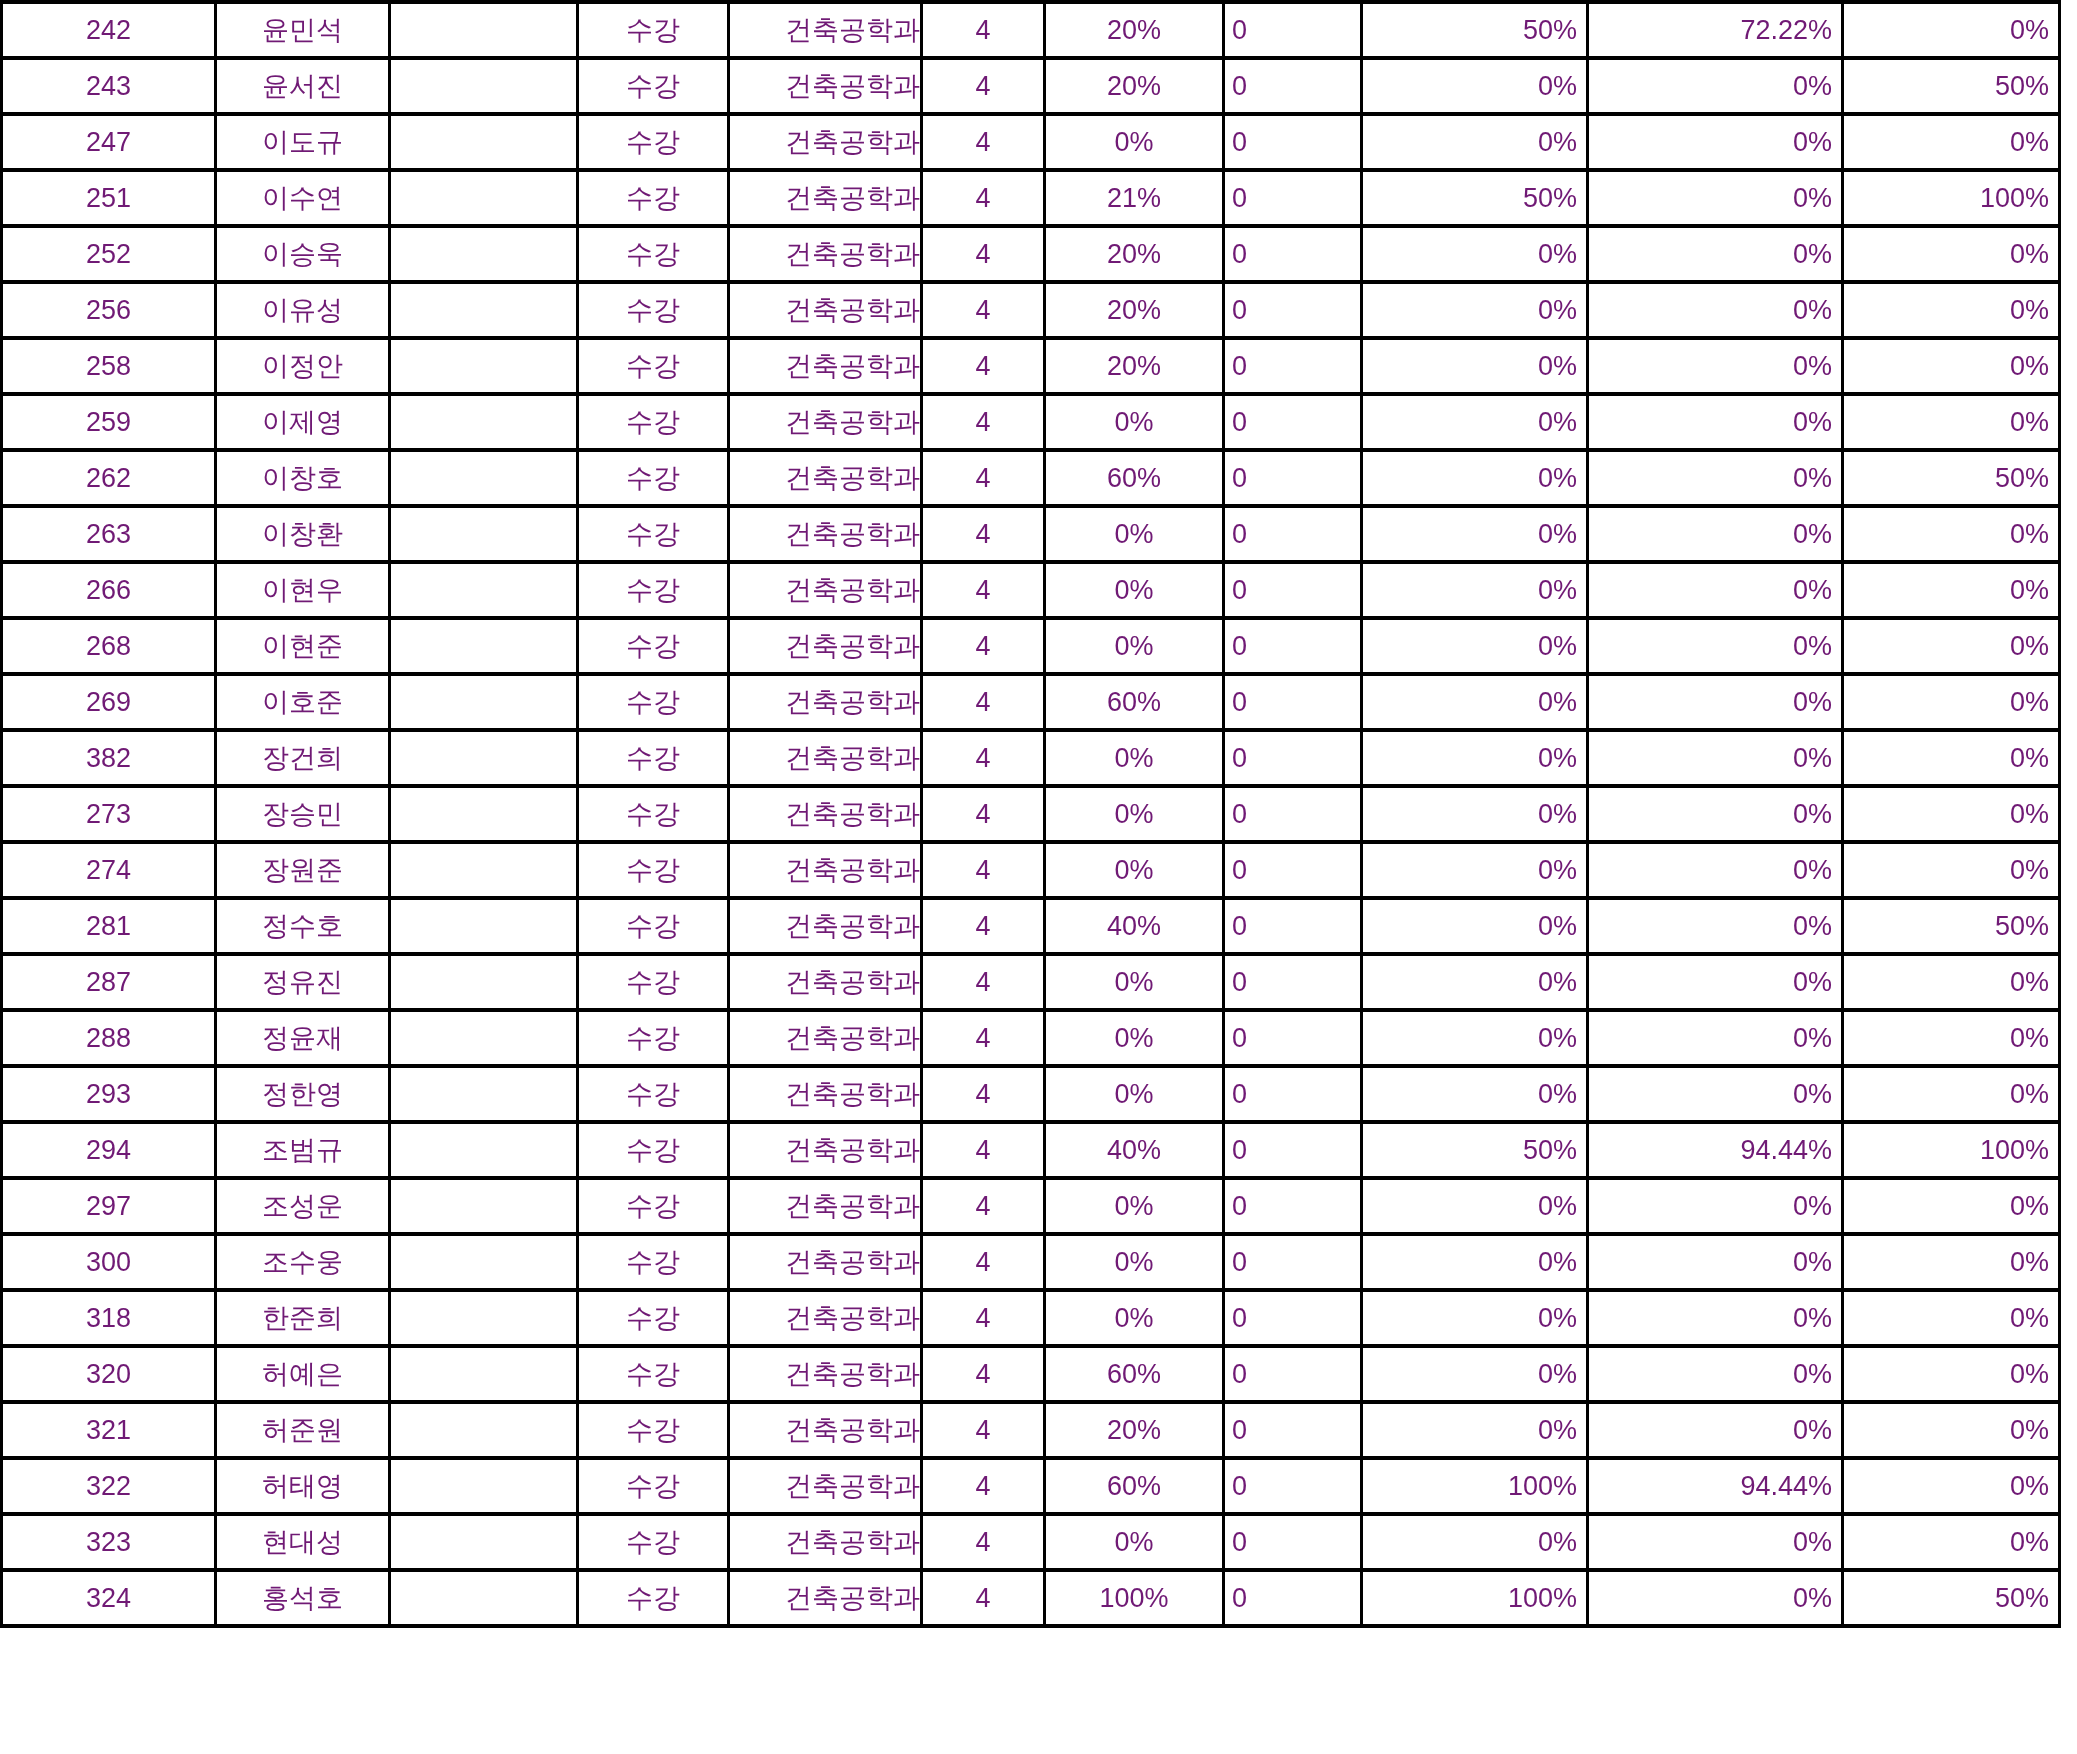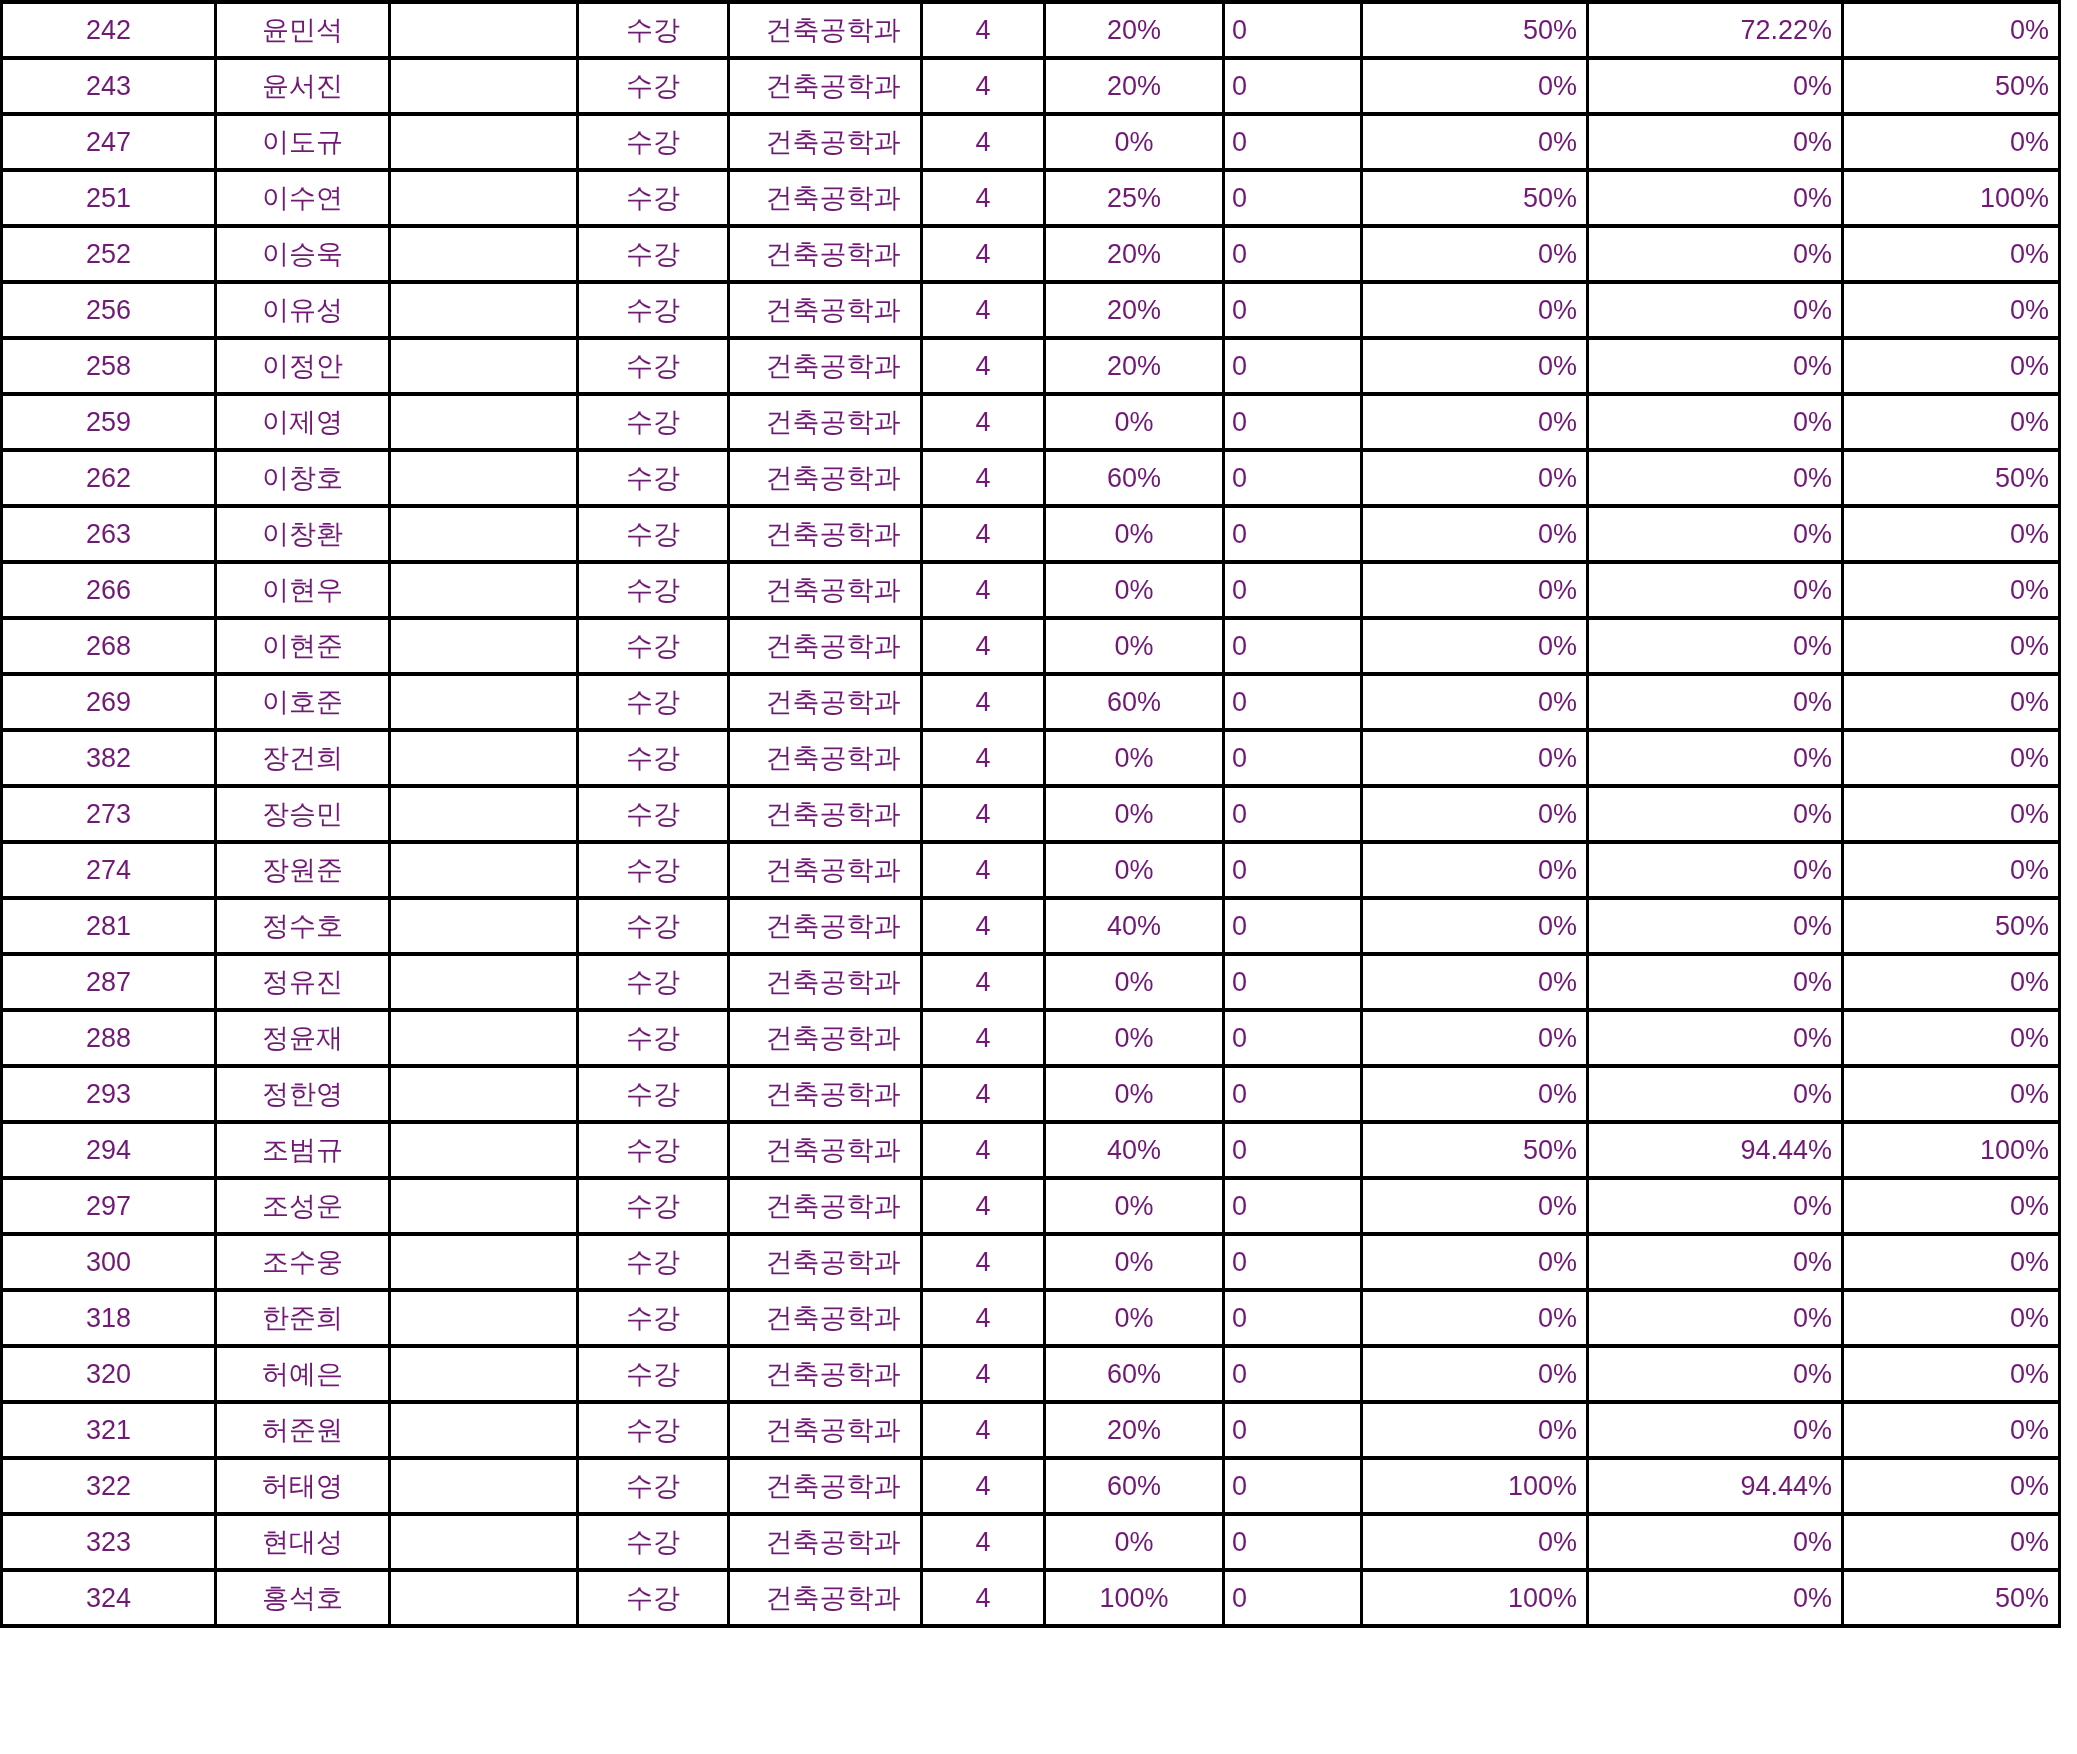--- a/index.html
+++ b/index.html
@@ -44,21 +44,21 @@
   col.c9  { width: 226px; }
   col.c10 { width: 255px; }
   col.c11 { width: 217px; }
   
   table.roster td:nth-child(1),
   table.roster td:nth-child(2),
   table.roster td:nth-child(3),
   table.roster td:nth-child(4),
   table.roster td:nth-child(6),
   table.roster td:nth-child(7) { text-align: center; }
-  table.roster td:nth-child(5) { text-align: center; padding-left: 16px; }
+  table.roster td:nth-child(5) { text-align: right; padding-left: 16px; }
   table.roster td:nth-child(8) { text-align: left; padding-left: 7px; }
   table.roster td:nth-child(9),
   table.roster td:nth-child(10),
   table.roster td:nth-child(11) { text-align: right; padding-right: 9px; }
 </style>
 </head>
 <body>
 
 <table class="roster">
   <colgroup>
@@ -114,21 +114,21 @@
         <td>0%</td>
         <td>0%</td>
       </tr>
       <tr>
         <td>251</td>
         <td>이수연</td>
         <td></td>
         <td>수강</td>
         <td>건축공학과</td>
         <td>4</td>
-        <td>25%</td>
+        <td>21%</td>
         <td>0</td>
         <td>50%</td>
         <td>0%</td>
         <td>100%</td>
       </tr>
       <tr>
         <td>252</td>
         <td>이승욱</td>
         <td></td>
         <td>수강</td>

